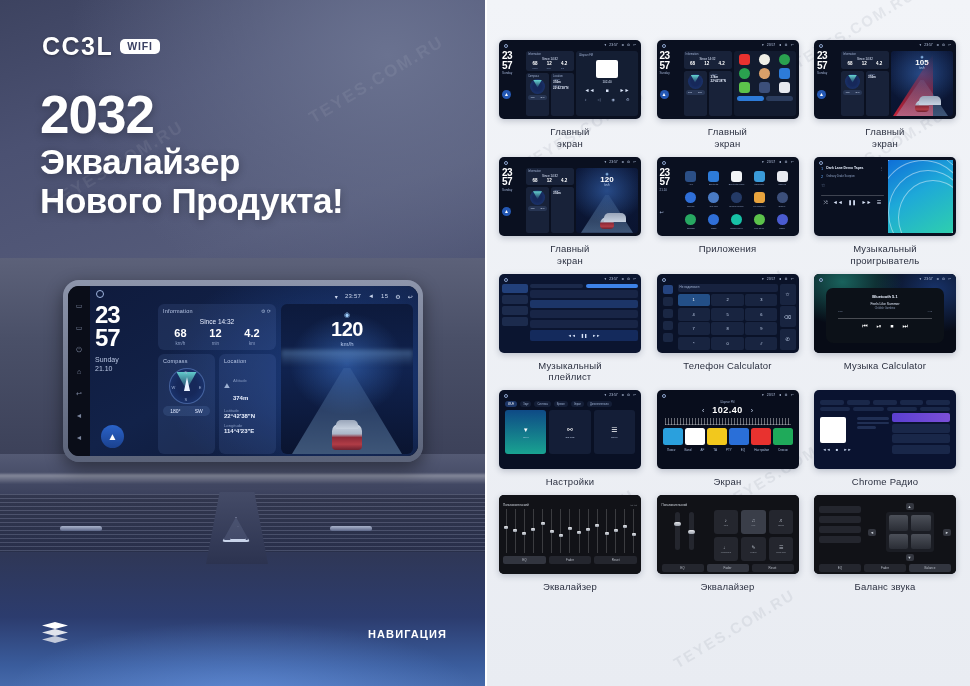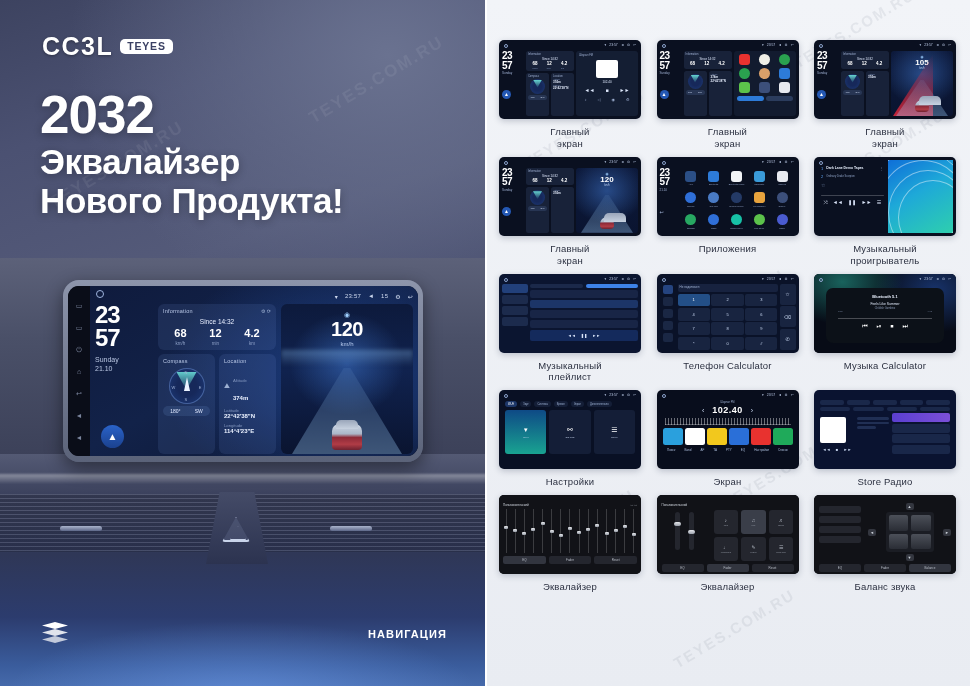--- a/index.html
+++ b/index.html
@@ -404,21 +404,21 @@
 
   <div class="hero">
 
     <div class="hero-wm" style="left:40px; top:155px;">TEYES.COM.RU</div>
     <div class="hero-wm" style="left:300px; top:70px;">TEYES.COM.RU</div>
     <div class="hero-wm" style="left:120px; top:470px;">TEYES.COM.RU</div>
     <div class="hero-wm" style="left:150px; top:620px;">TEYES.COM.RU</div>
 
     <div class="logo">
       <span class="logo-text">CC3L</span>
-      <span class="logo-badge">TEYES</span>
+      <span class="logo-badge">WIFI</span>
     </div>
 
     <div class="hero-year">2032</div>
     <div class="hero-sub">
       <div>Эквалайзер</div>
       <div>Нового Продукта!</div>
     </div>
 
     <div class="car">
       <div class="dash-top"></div>
@@ -1217,21 +1217,21 @@
               </div>
               <div class="tr-list">
                 <div class="tr-li act"></div>
                 <div class="tr-li"></div>
                 <div class="tr-li"></div>
                 <div class="tr-li"></div>
               </div>
             </div>
           </div>
         </div>
-        <div class="g-label">Store Радио</div>
+        <div class="g-label">Chrome Радио</div>
       </div>
     </div>
 
     <div class="g-row">
 
       <div class="g-cell">
         <div class="thumb" style="background:#111217;padding:0">
           <div class="eq">
             <div class="eq-head">
               <span class="eq-name">Пользовательский</span>

